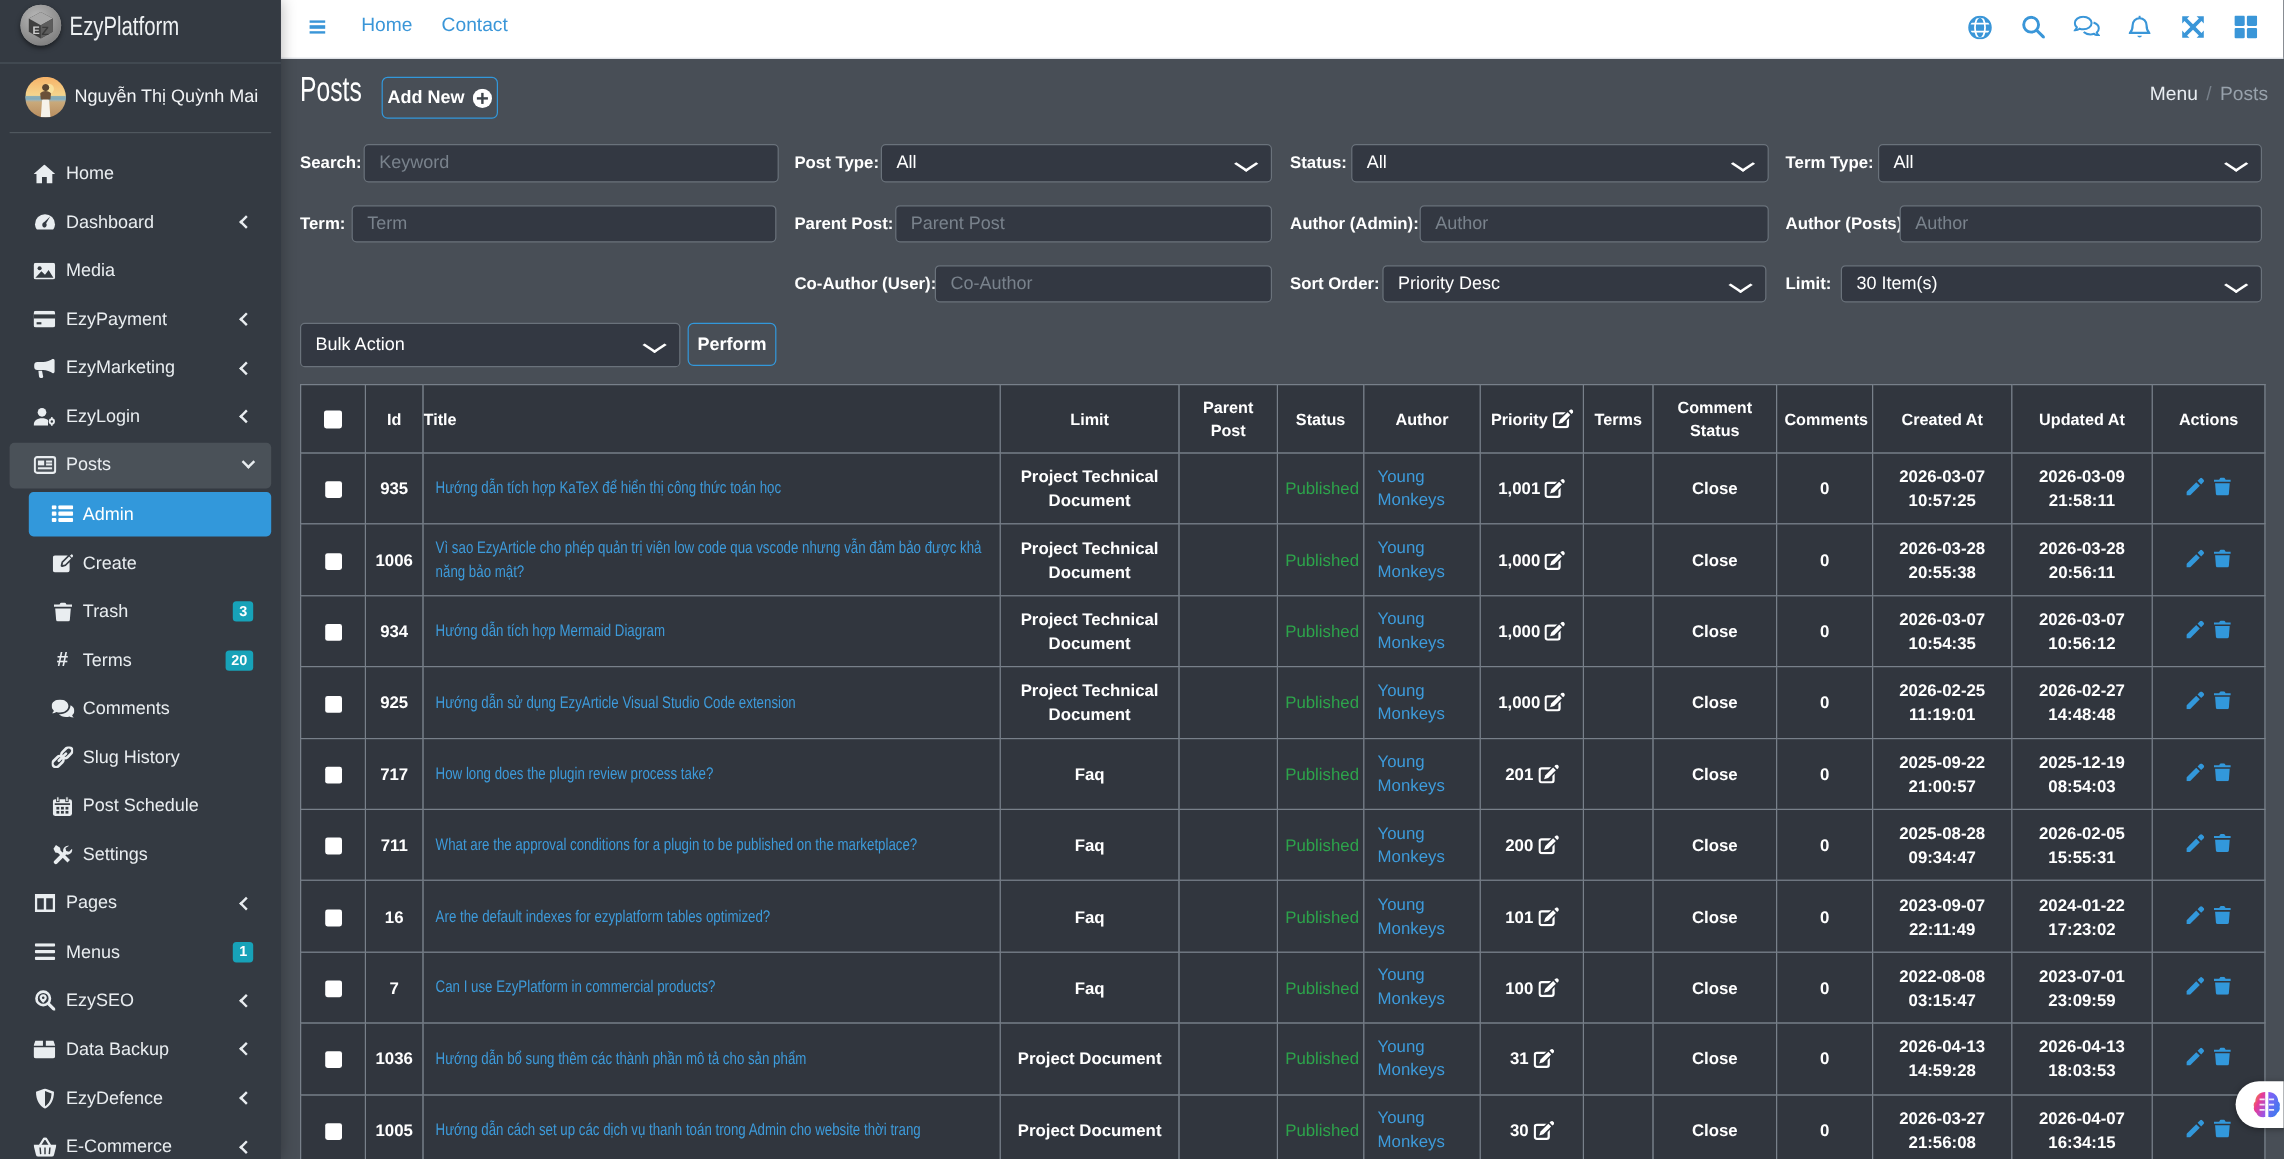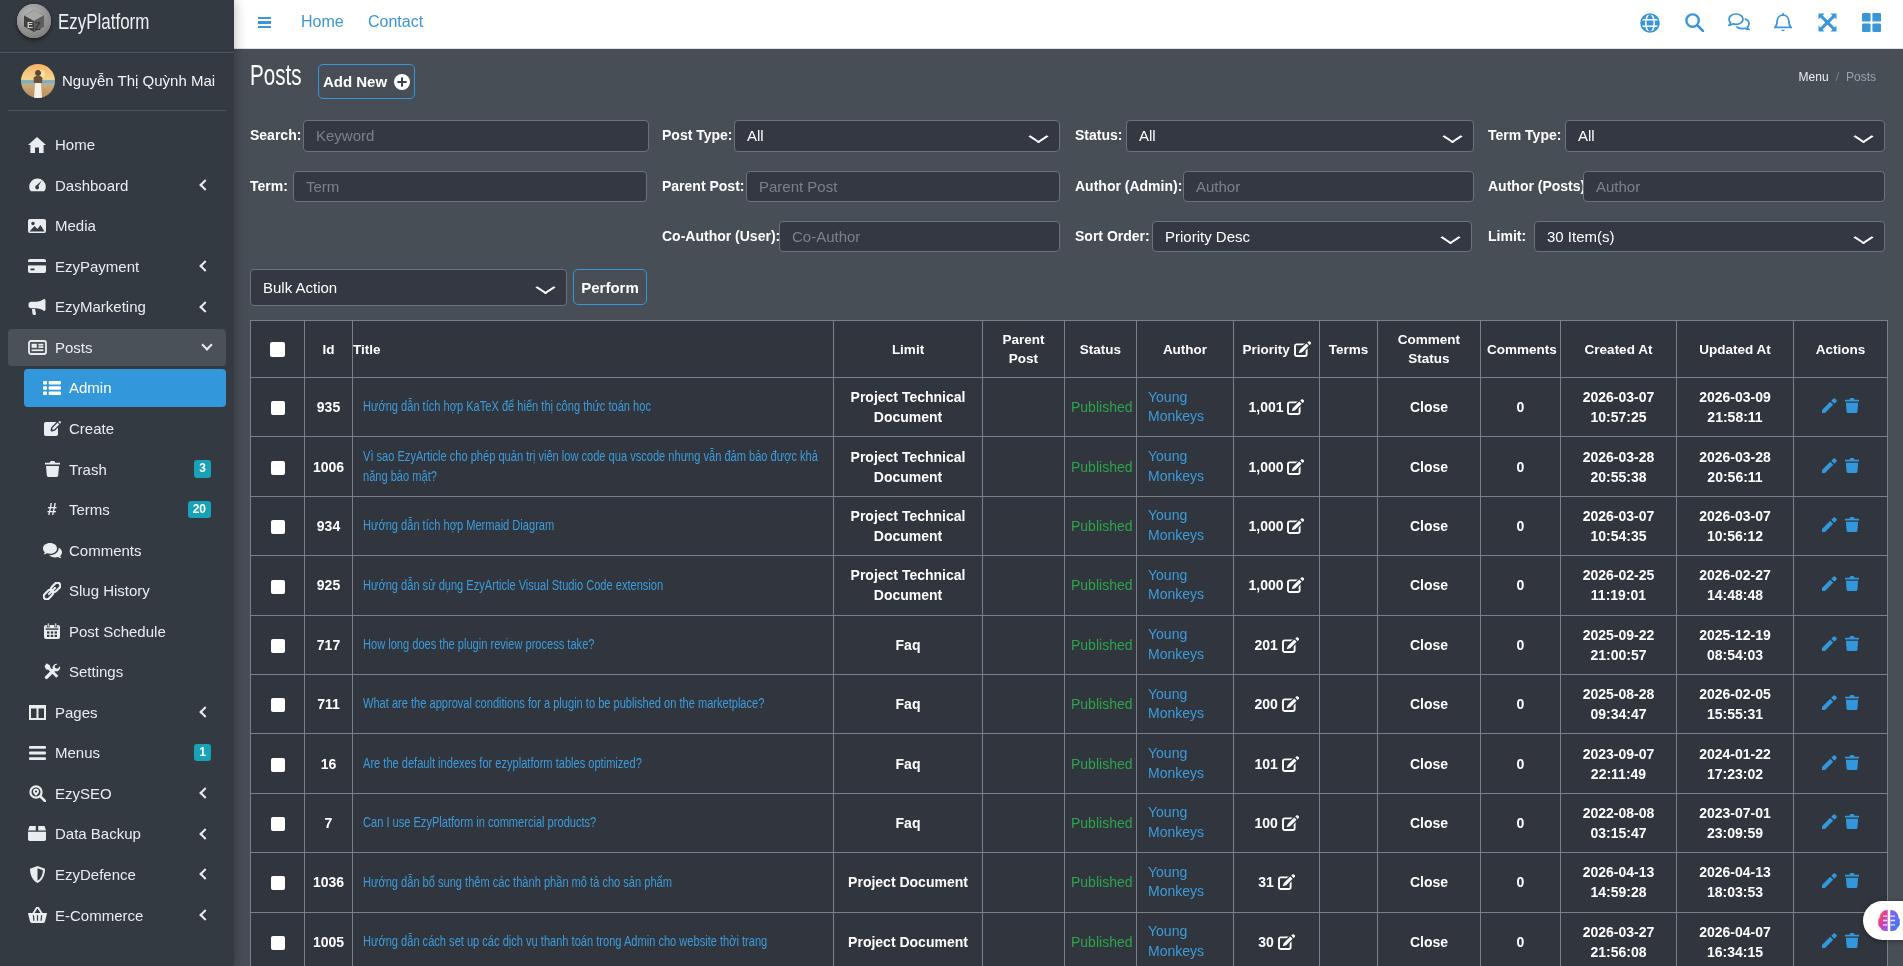--- a/index.html
+++ b/index.html
@@ -29,21 +29,21 @@
 
 #topnav{position:absolute;left:234px;top:0;width:1669px;height:49px;background:#fff;border-bottom:1px solid #dee2e6}
 .burger{position:absolute;left:24px;top:17px;width:13px;height:11px;border-top:2.5px solid #3a96d8;border-bottom:2.5px solid #3a96d8}
 .burger:after{content:"";position:absolute;left:0;top:2.2px;width:13px;height:2.5px;background:#3a96d8}
 .navlink{position:absolute;top:13px;font-size:16px;color:#3a96d8}
 .nicon{position:absolute;top:13px;width:20px;height:20px;color:#3a96d8}
 
 #content{position:absolute;left:234px;top:49px;width:1669px;height:917px;color:#fff}
 h1{position:absolute;left:16px;top:10px;font-size:29px;font-weight:400;color:#fff;transform:scaleX(.71);transform-origin:0 0;letter-spacing:0}
 #addnew{position:absolute;left:84px;top:15px;width:97px;height:35px;border:1.5px solid #3298db;border-radius:5px;display:flex;align-items:center;justify-content:center;gap:5px;font-size:15px;font-weight:bold;color:#fff}
-#crumb{position:absolute;right:27px;top:21px;font-size:12px}
+#crumb{position:absolute;right:13px;top:21px;font-size:16px}
 #crumb .c1{color:#e9eef3}
 #crumb .sep{color:#78808a;padding:0 7px}
 #crumb .c2{color:#98a2ac}
 .flabel{position:absolute;font-size:14px;font-weight:bold;color:#fff;line-height:31.5px}
 .fctl{position:absolute;height:31.5px;background:#333842;border:1px solid #6a727b;border-radius:4px;color:#fff;font-size:15px;line-height:29px;padding:0 12px;white-space:nowrap;overflow:hidden}
 .fctl.ph{color:#79828c}
 .sel:after{content:"";position:absolute;right:15px;top:10px;width:9px;height:9px;border-right:2.4px solid #fff;border-bottom:2.4px solid #fff;transform:scale(1.3,.85) rotate(45deg)}
 #bulksel{position:absolute;left:16px;top:220px;width:317px;height:37px;background:#333842;border:1px solid #6a727b;border-radius:4px;color:#fff;font-size:15px;line-height:35px;padding:0 12px}
 #bulksel:after{content:"";position:absolute;right:15px;top:12px;width:9px;height:9px;border-right:2.4px solid #fff;border-bottom:2.4px solid #fff;transform:scale(1.3,.85) rotate(45deg)}
 #perform{position:absolute;left:339px;top:220px;width:74px;height:36px;border:1.5px solid #3298db;border-radius:5px;color:#fff;font-size:15px;font-weight:bold;display:flex;align-items:center;justify-content:center}
@@ -146,20 +146,34 @@
           <span class="chev"></span>
         </div>
 <div class="ni">
           <span class="ic">
             <svg width="18" height="16" viewBox="0 0 18 16" style="">
               <path d="M16 0 C16.8 0 17.5 .7 17.5 1.5 L17.5 10.5 C17.5 11.3 16.8 12 16 12 C14 10.4 10.6 9.3 8 9.3 L3 9.3 C1.6 9.3 .5 8.2 .5 6.8 L.5 5.2 C.5 3.8 1.6 2.7 3 2.7 L8 2.7 C10.6 2.7 14 1.6 16 0 Z" fill="#e9edf0"></path>
               <path d="M4 10 L7 10 L8 15 A1.2 1.2 0 0 1 6.8 16 L5.8 16 A1.4 1.4 0 0 1 4.5 14.8 Z" fill="#e9edf0"></path>
             </svg>
           </span>
           <span class="tx">EzyMarketing</span>
+          <span class="chev"></span>
+        </div>
+<div class="ni">
+          <span class="ic">
+            <svg width="19" height="15" viewBox="0 0 19 15" style="">
+              <circle cx="7" cy="3.6" r="3.6" fill="#e9edf0"></circle>
+              <path d="M0 14.5 C0 10.6 3 8.6 7 8.6 C9 8.6 10.8 9.1 12 10.1 L12 14.5 Z" fill="#e9edf0"></path>
+              <circle cx="15.2" cy="11.2" r="2.6" fill="#e9edf0"></circle>
+              <circle cx="15.2" cy="11.2" r="1" fill="#343a40"></circle>
+              <rect x="14.5" y="7.6" width="1.4" height="1.6" fill="#e9edf0"></rect>
+              <rect x="14.5" y="13.2" width="1.4" height="1.6" fill="#e9edf0"></rect>
+            </svg>
+          </span>
+          <span class="tx">EzyLogin</span>
           <span class="chev"></span>
         </div>
 <div class="ni open">
           <span class="ic">
             <svg width="19" height="15" viewBox="0 0 19 15" style="">
               <rect x="1" y="1" width="17" height="13" rx="2" fill="none" stroke="#e9edf0" stroke-width="1.8"></rect>
               <rect x="3.6" y="3.8" width="5.2" height="4" fill="#e9edf0"></rect>
               <rect x="10.4" y="3.8" width="5" height="1.7" fill="#e9edf0"></rect>
               <rect x="10.4" y="6.2" width="5" height="1.7" fill="#e9edf0"></rect>
               <rect x="3.6" y="9.4" width="11.8" height="1.7" fill="#e9edf0"></rect>

